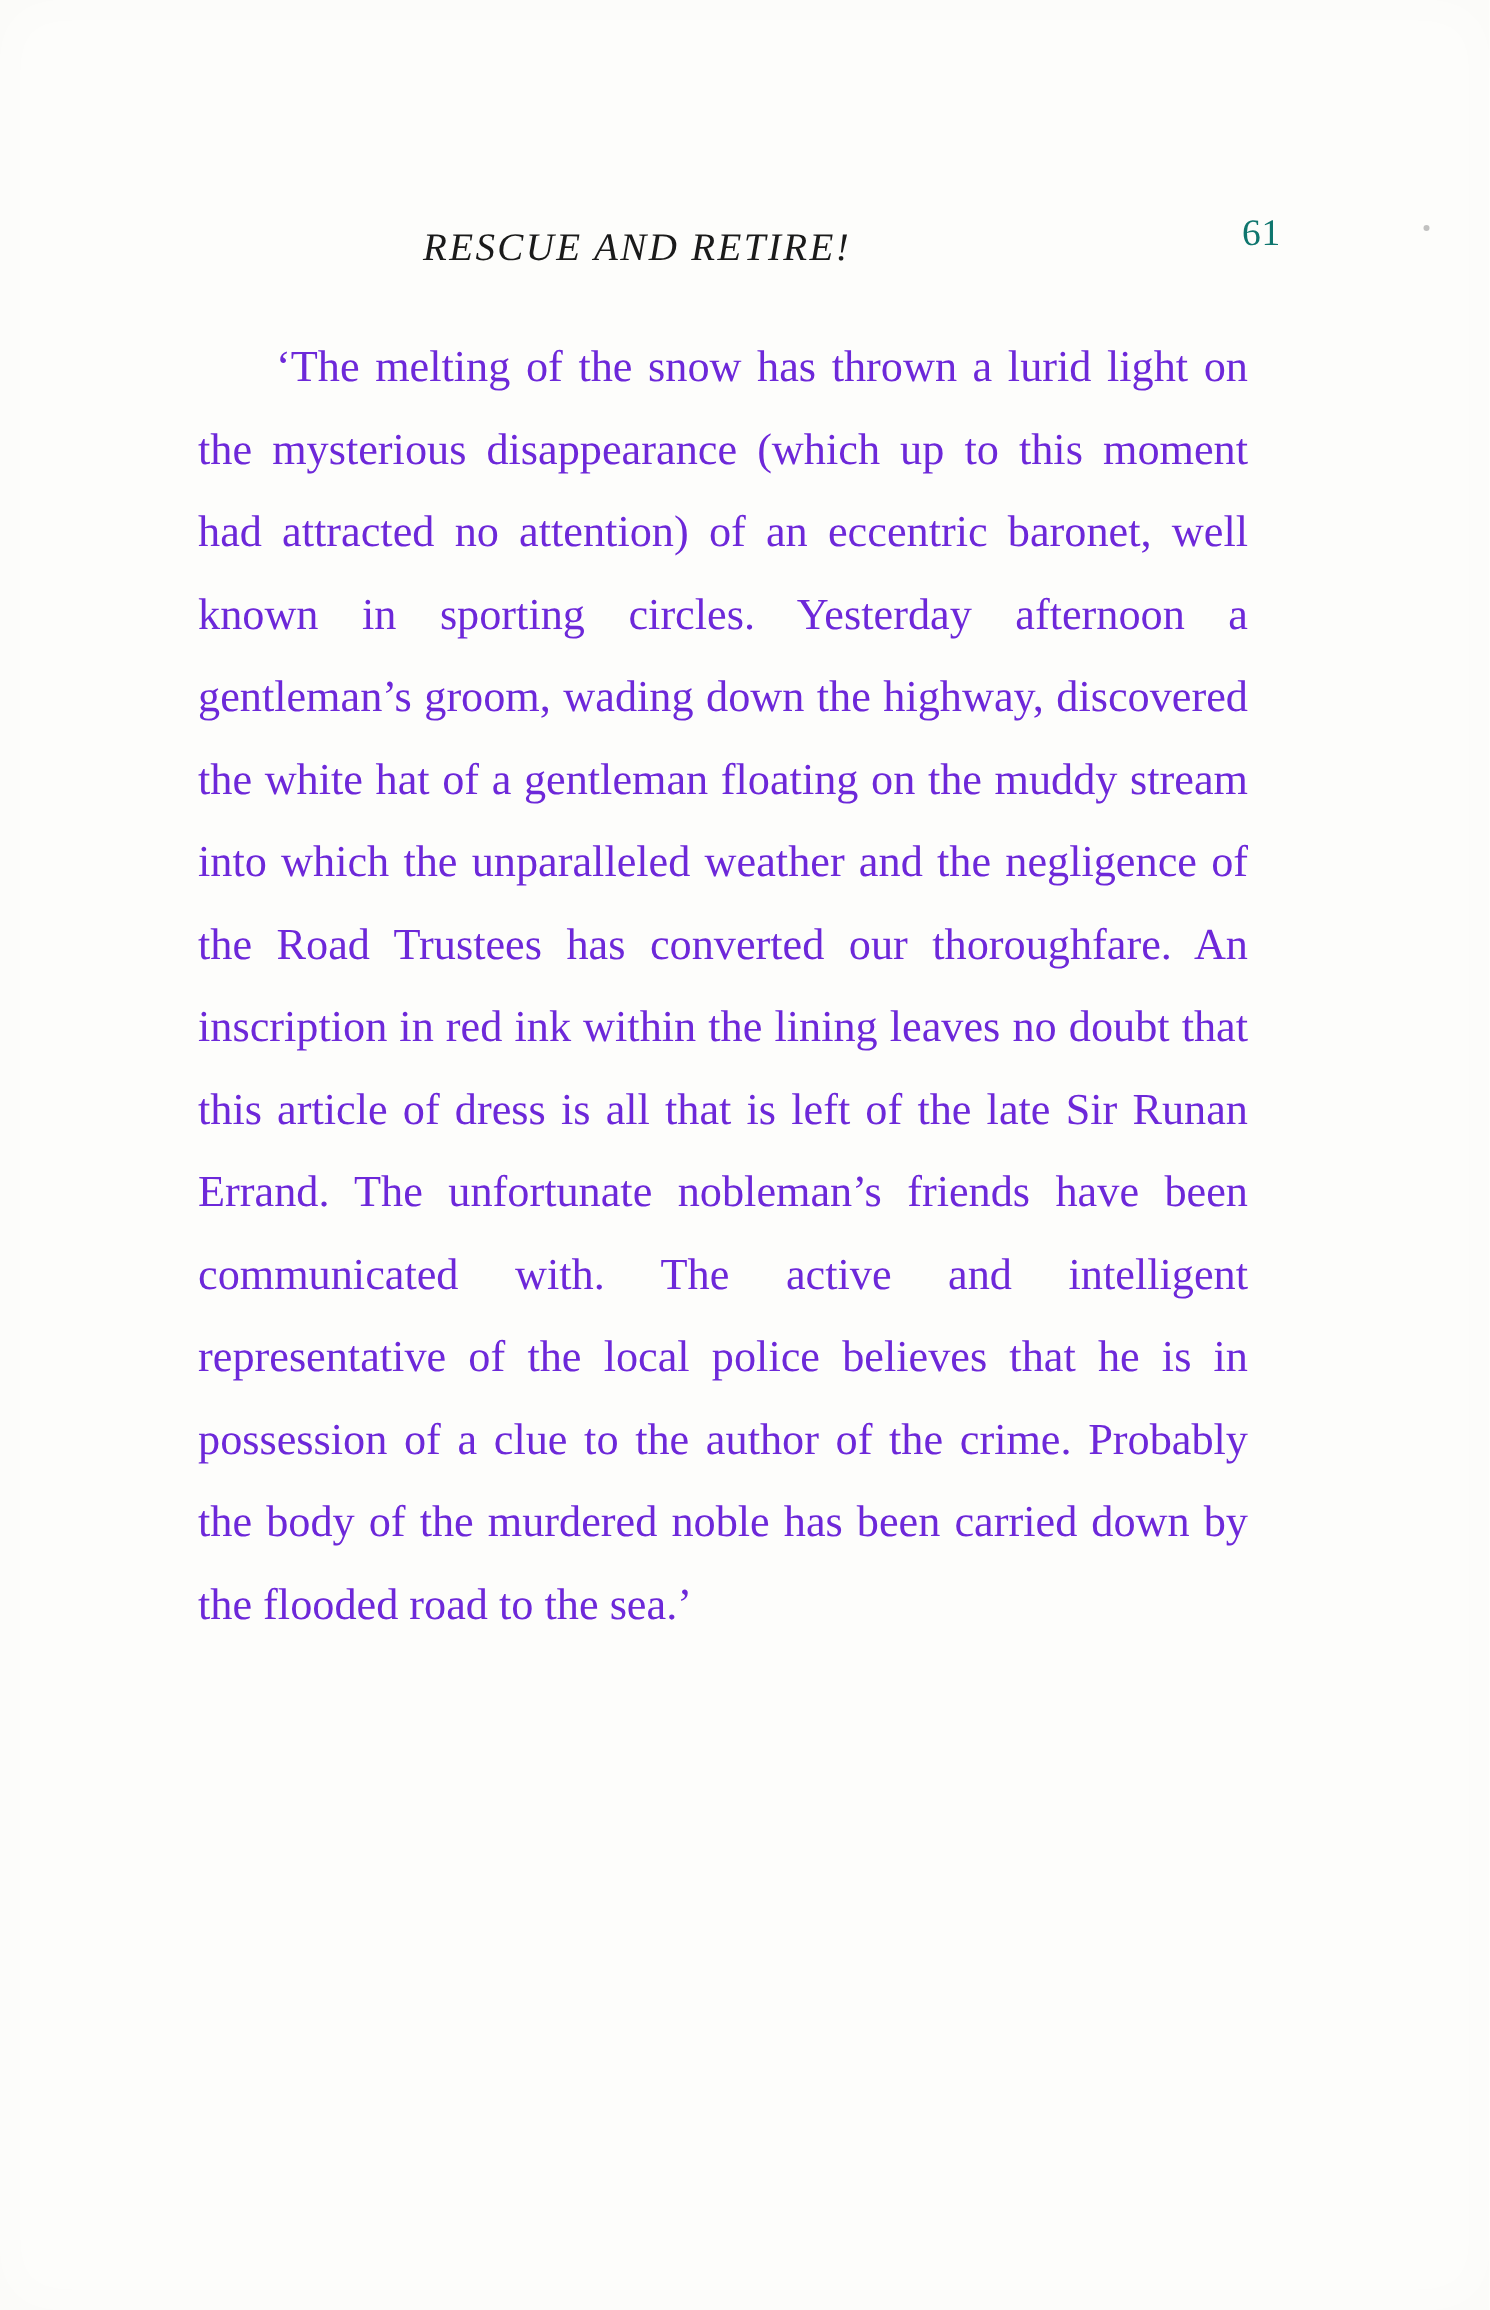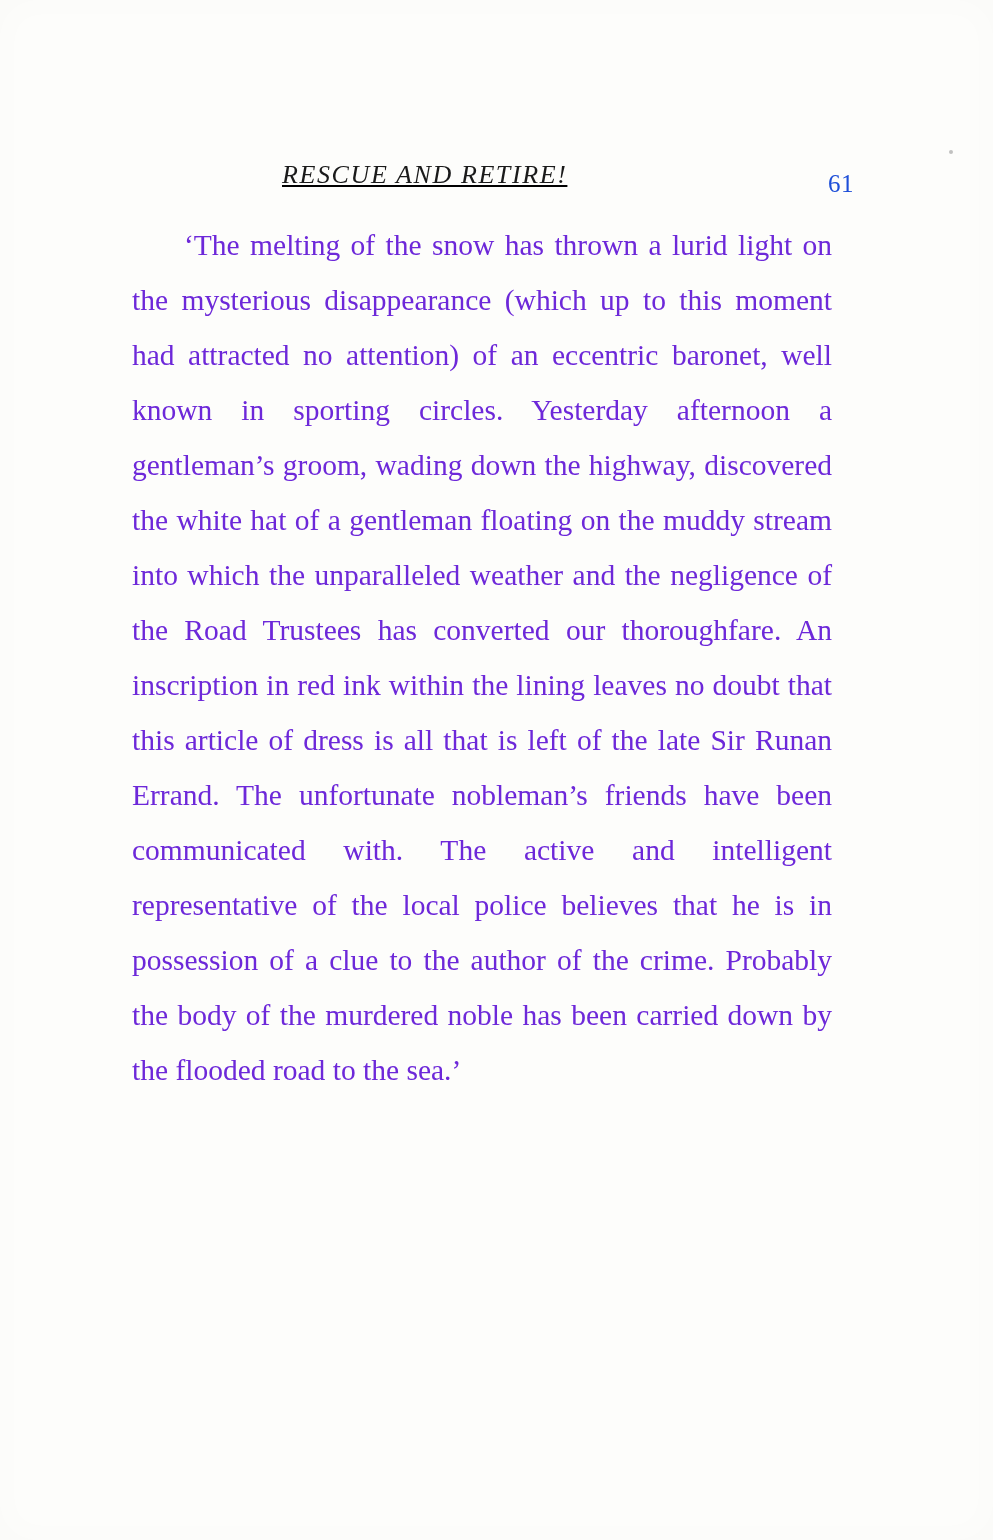--- a/index.html
+++ b/index.html
@@ -20,42 +20,40 @@
     background: #fdfdfb;
   }
   .page-inner {
     position: absolute;
     left: 132px;
     top: 140px;
     width: 700px;
   }
   .running-head {
     display: flex;
-    align-items: flex-end;
+    align-items: center;
     justify-content: flex-start;
     height: 50px;
     position: relative;
-    text-decoration: underline;
   }
   .running-title {
     font-style: italic;
     font-size: 26px;
     letter-spacing: 1.6px;
     color: #1a1a1a;
     margin-left: 150px;
     white-space: nowrap;
   }
   .page-number {
     position: absolute;
     right: -22px;
     top: 2px;
     font-size: 25px;
-    color: #1d4ed8;
+    color: #0f766e;
     letter-spacing: 0.5px;
-    margin-top: 28px;
   }
   .body-text {
     margin-top: 28px;
     font-size: 29.5px;
     line-height: 55px;
     color: #6d28d9;
     text-align: justify;
     text-justify: inter-word;
   }
   .body-text p {

